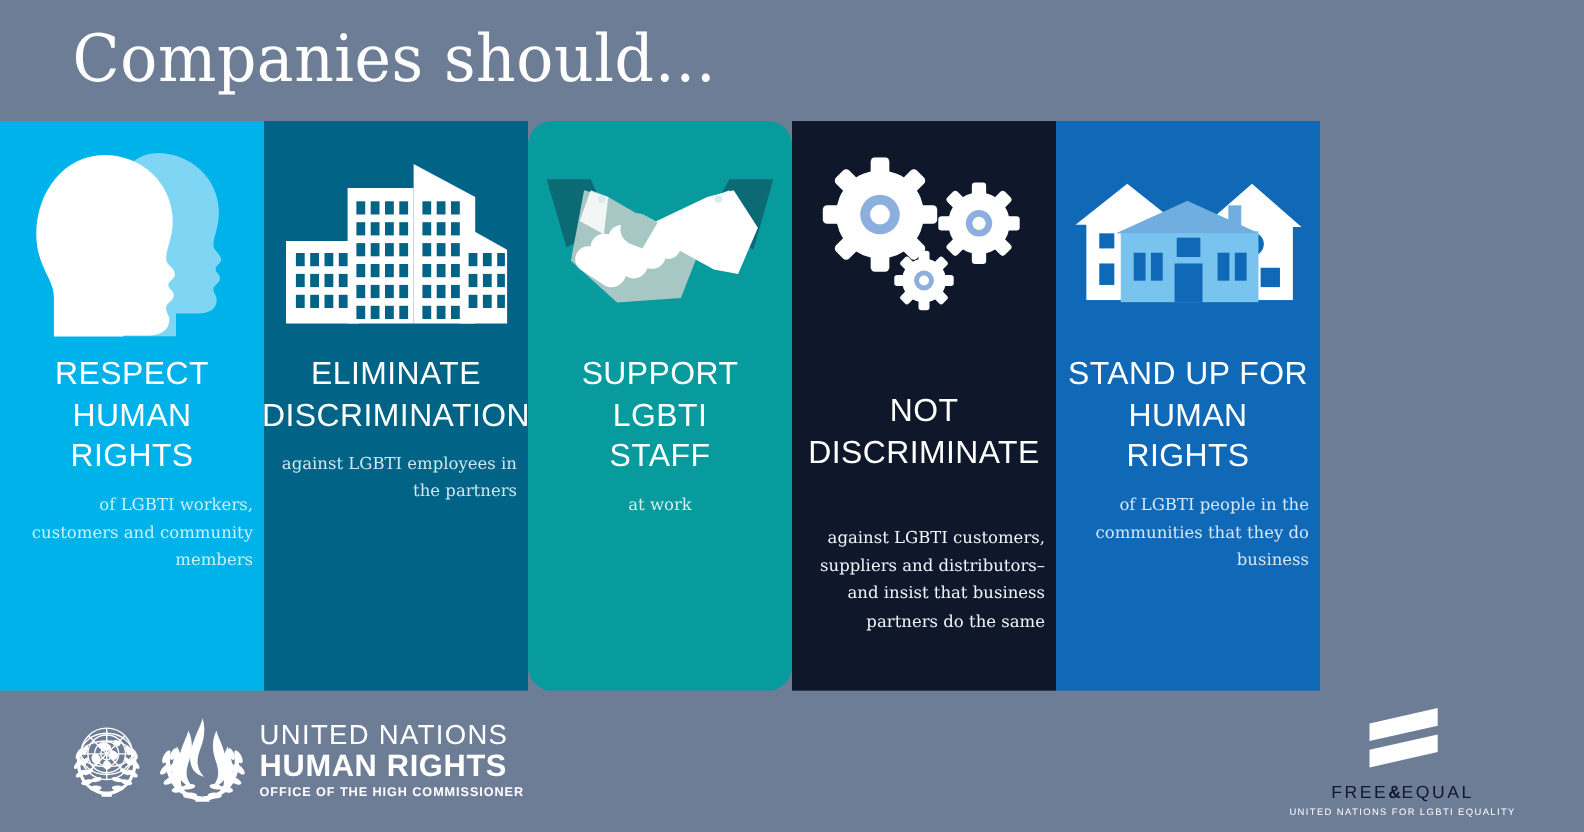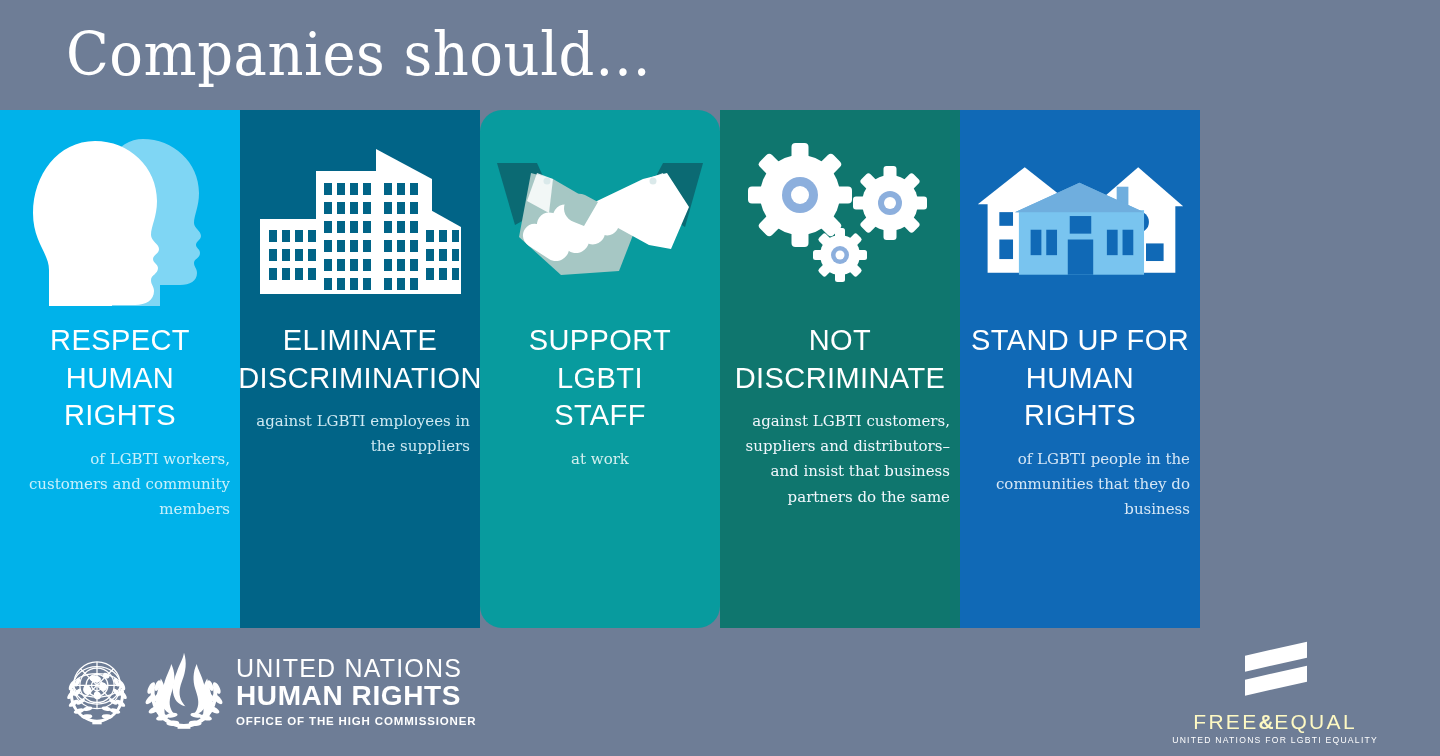--- a/index.html
+++ b/index.html
@@ -80,21 +80,21 @@
     line-height:1.67;
     text-align:right;
     margin-top:12px;
     max-width:272px;
   }
 
   
   .c1 { background:#00b2ea; }
   .c2 { background:#016487; }
   .c3 { background:#089b9e;border-radius:22px; }
-  .c4 { background:#0f766e; }
+  .c4 { background:#0f172a;gap:34px; }
   .c5 { background:#1069b6; }
 
   .c1 .col-body { color:#c8f0fb; }
   .c2 .col-body { color:#cfe9f2; }
   .c3 .col-body { color:#d4f0ef; }
   .c4 .col-body { color:#f2f7fd; }
   .c5 .col-body { color:#d6e7f6; }
 
   
   .footer {
@@ -137,22 +137,22 @@
   .fe-logo {
     position:absolute;
     right:62px; top:50%;
     transform:translateY(-50%);
     display:flex; flex-direction:column;
     align-items:center;
   }
   .fe-bars { margin-bottom:9px; }
   .fe-name {
     font-family:"Liberation Sans", sans-serif;
-    font-size:21px; font-weight:400;
-    letter-spacing:2.3px; color:#fef9c3;
+    font-size:16px; font-weight:400;
+    letter-spacing:2.3px; color:#0f172a;
     line-height:1;
     white-space:nowrap;
   }
   .fe-name b { font-weight:bold; letter-spacing:0.5px; }
   .fe-sub {
     font-family:"Liberation Sans", sans-serif;
     font-size:8.6px; font-weight:400;
     letter-spacing:1.25px; color:#ffffff;
     margin-top:4px; line-height:1;
     white-space:nowrap;
@@ -274,21 +274,21 @@
               <rect x="194" y="108" width="7" height="12"></rect>
               <rect x="168" y="127" width="8" height="12"></rect>
                 <rect x="181" y="127" width="8" height="12"></rect>
               <rect x="194" y="127" width="7" height="12"></rect>
             </g>
           </g>
         </svg>
       </div>
       <div class="col-head">ELIMINATE
 DISCRIMINATION</div>
-      <div class="col-body">against LGBTI employees in the suppliers</div>
+      <div class="col-body">against LGBTI employees in the partners</div>
     </div>
 
     <div class="col c3">
       <div class="icon-area">
         <svg width="210" height="130" viewBox="0 0 210 130">
 
           <path d="M2 10h40l18 40-40 22z" fill="#0b6a73"></path>
 
           <path d="M208 10h-40l-20 38 42 26z" fill="#0b6a73"></path>
 

